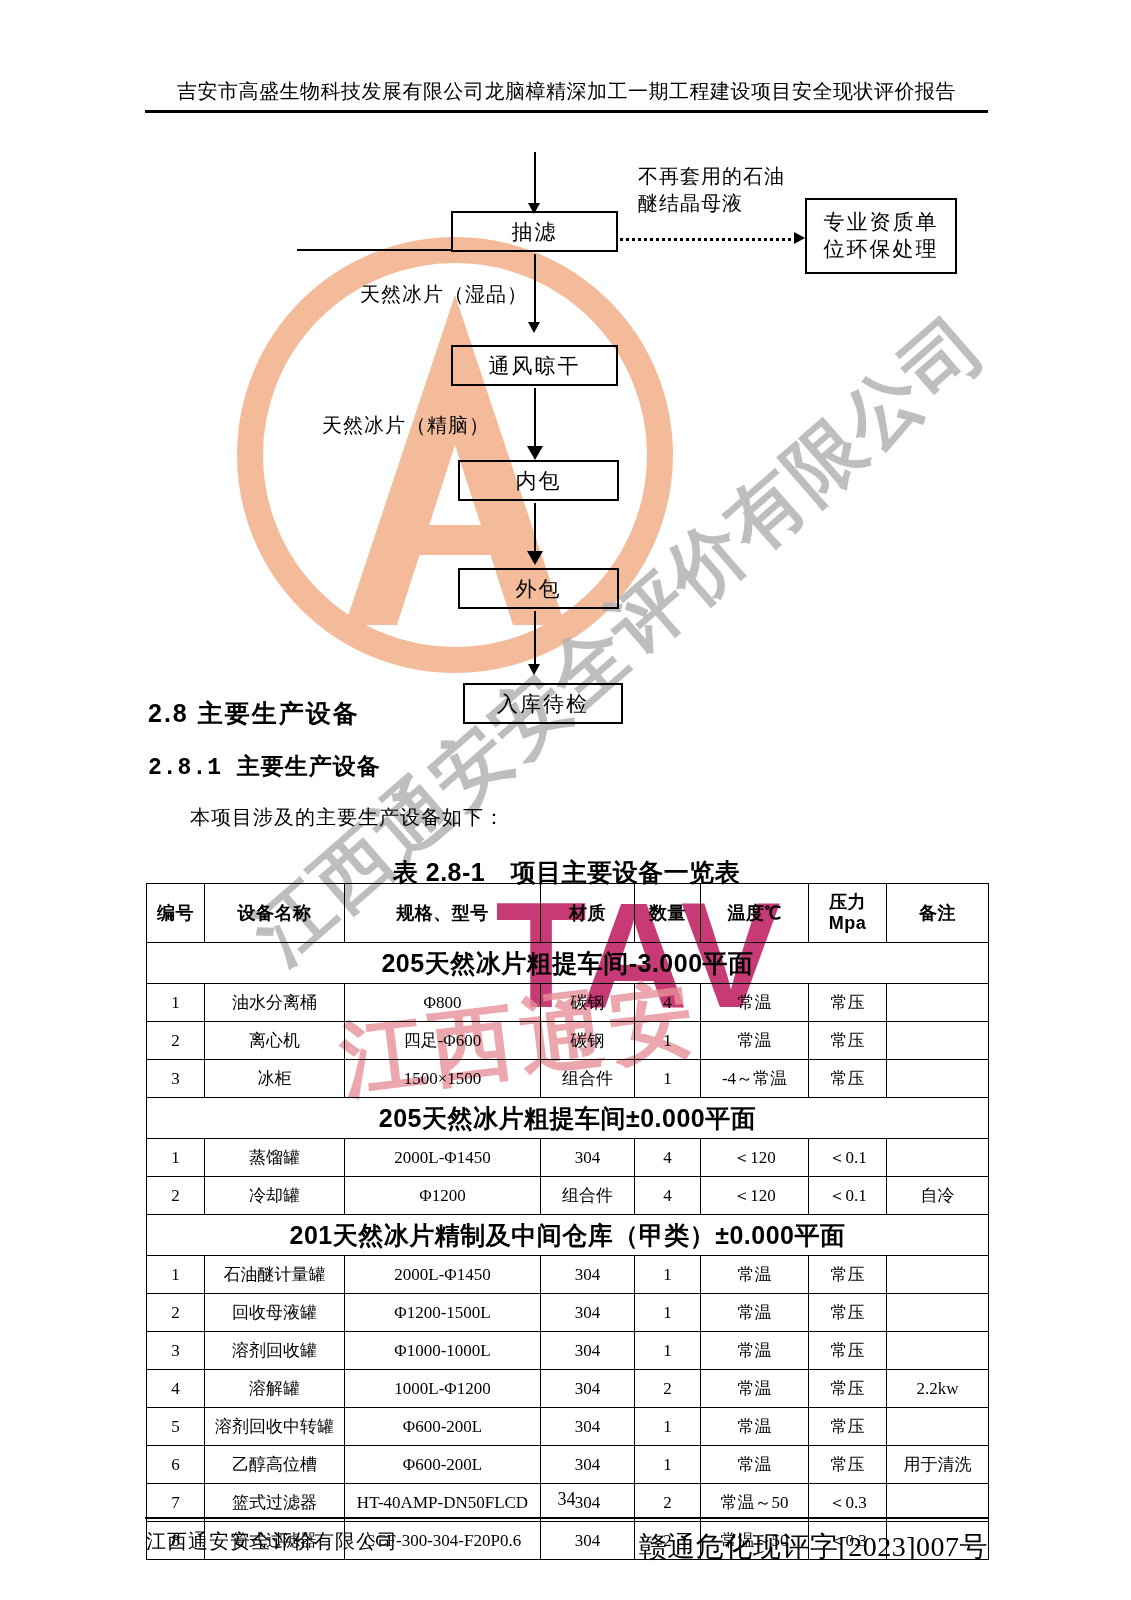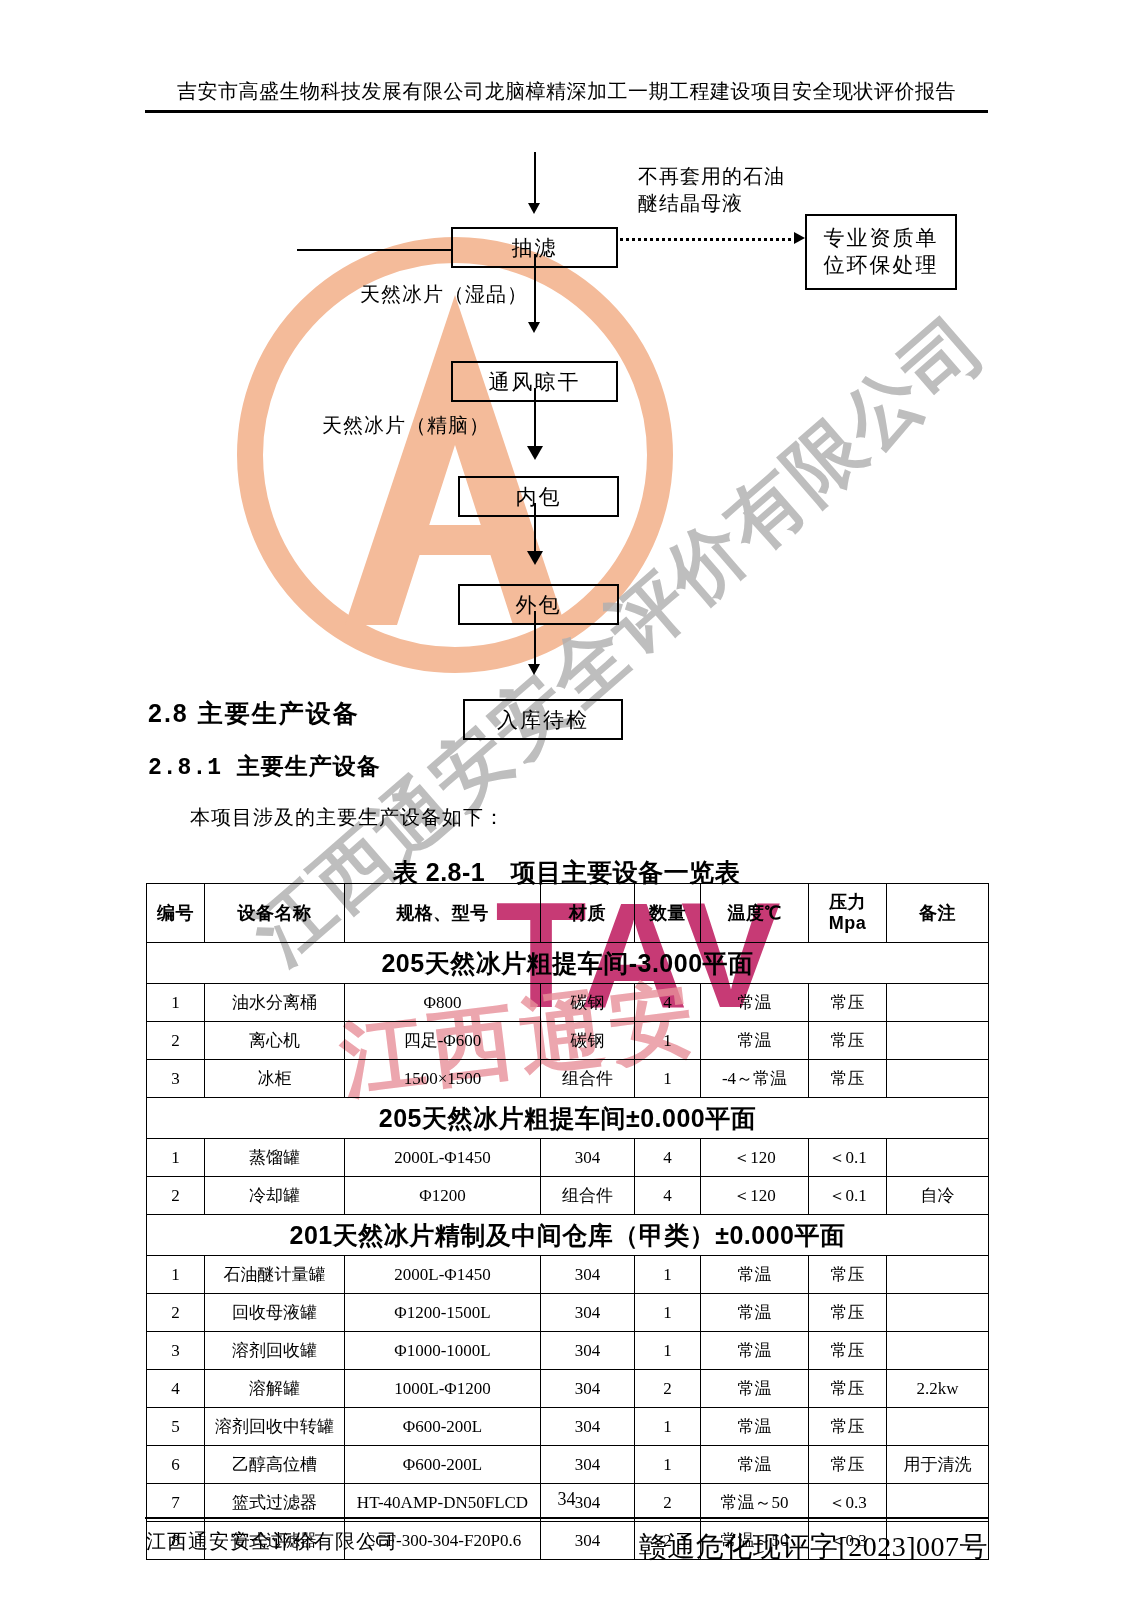--- a/index.html
+++ b/index.html
@@ -111,21 +111,20 @@
   .fbox {
     position: absolute;
     border: 2px solid #000;
     background: transparent;
     display: flex;
     align-items: center;
     justify-content: center;
     font-size: 21px;
     letter-spacing: 2px;
     box-sizing: border-box;
-    margin-top: 16px;
   }
   .flabel {
     position: absolute;
     font-size: 20px;
     letter-spacing: 1px;
     white-space: nowrap;
   }
   .arrow-v {
     position: absolute;
     width: 2px;

